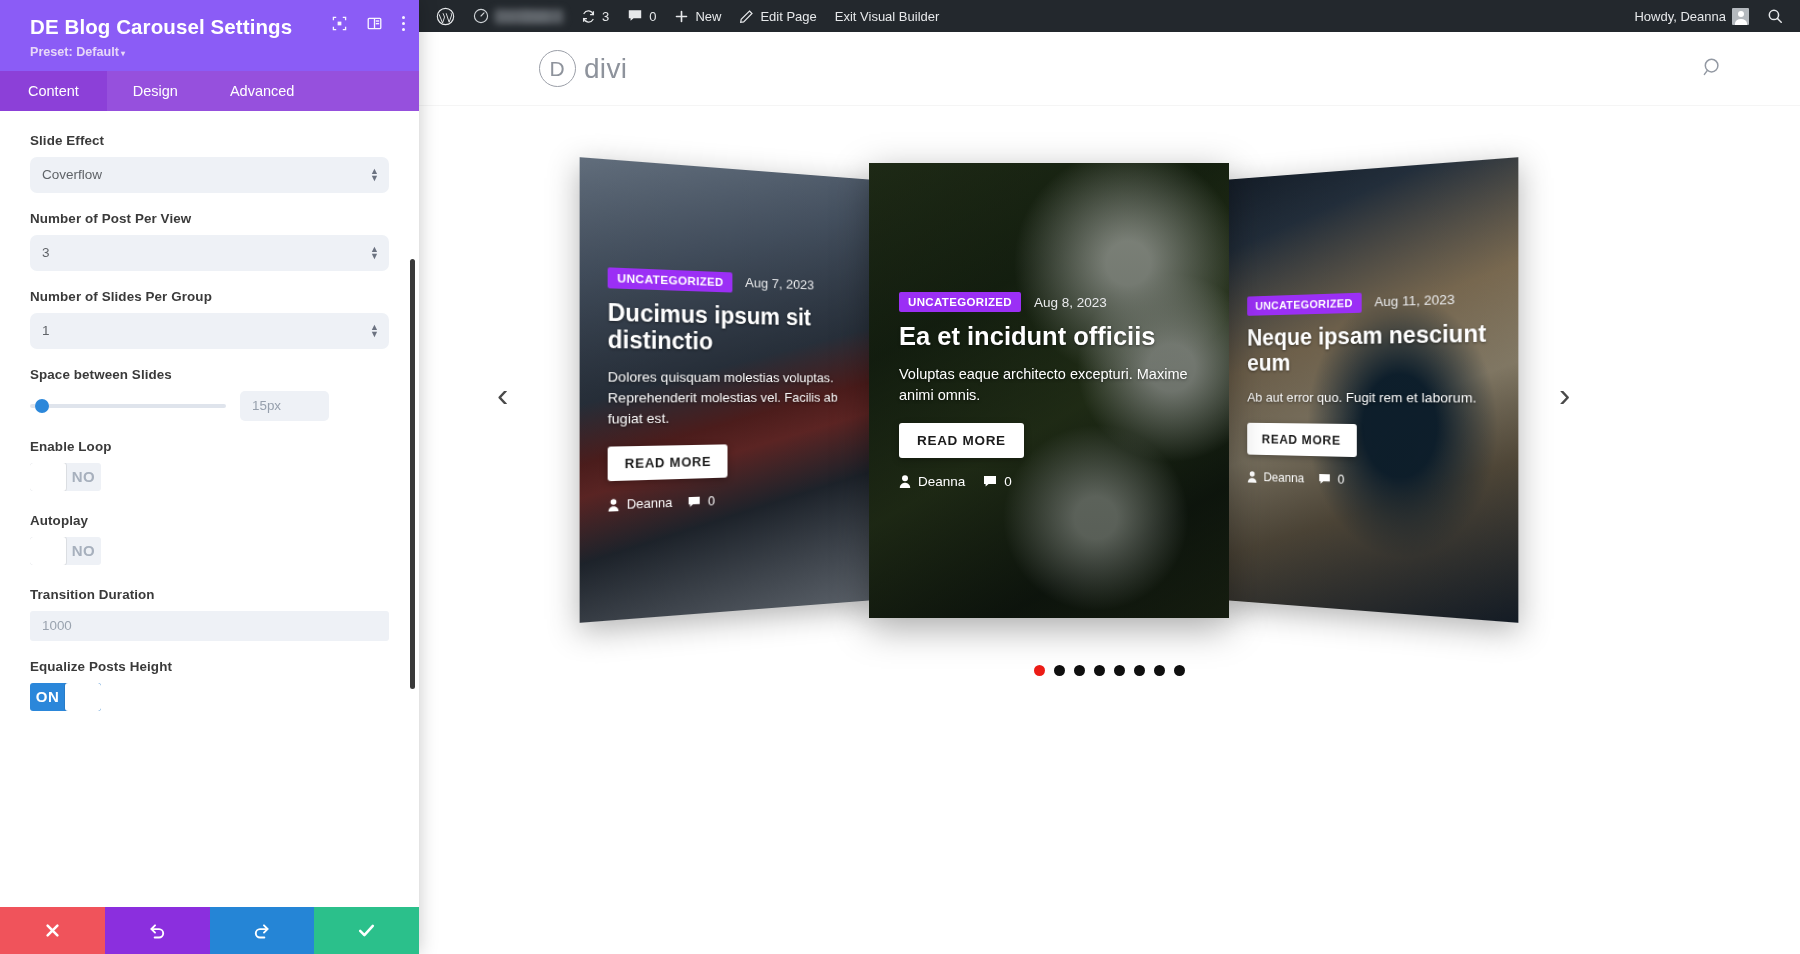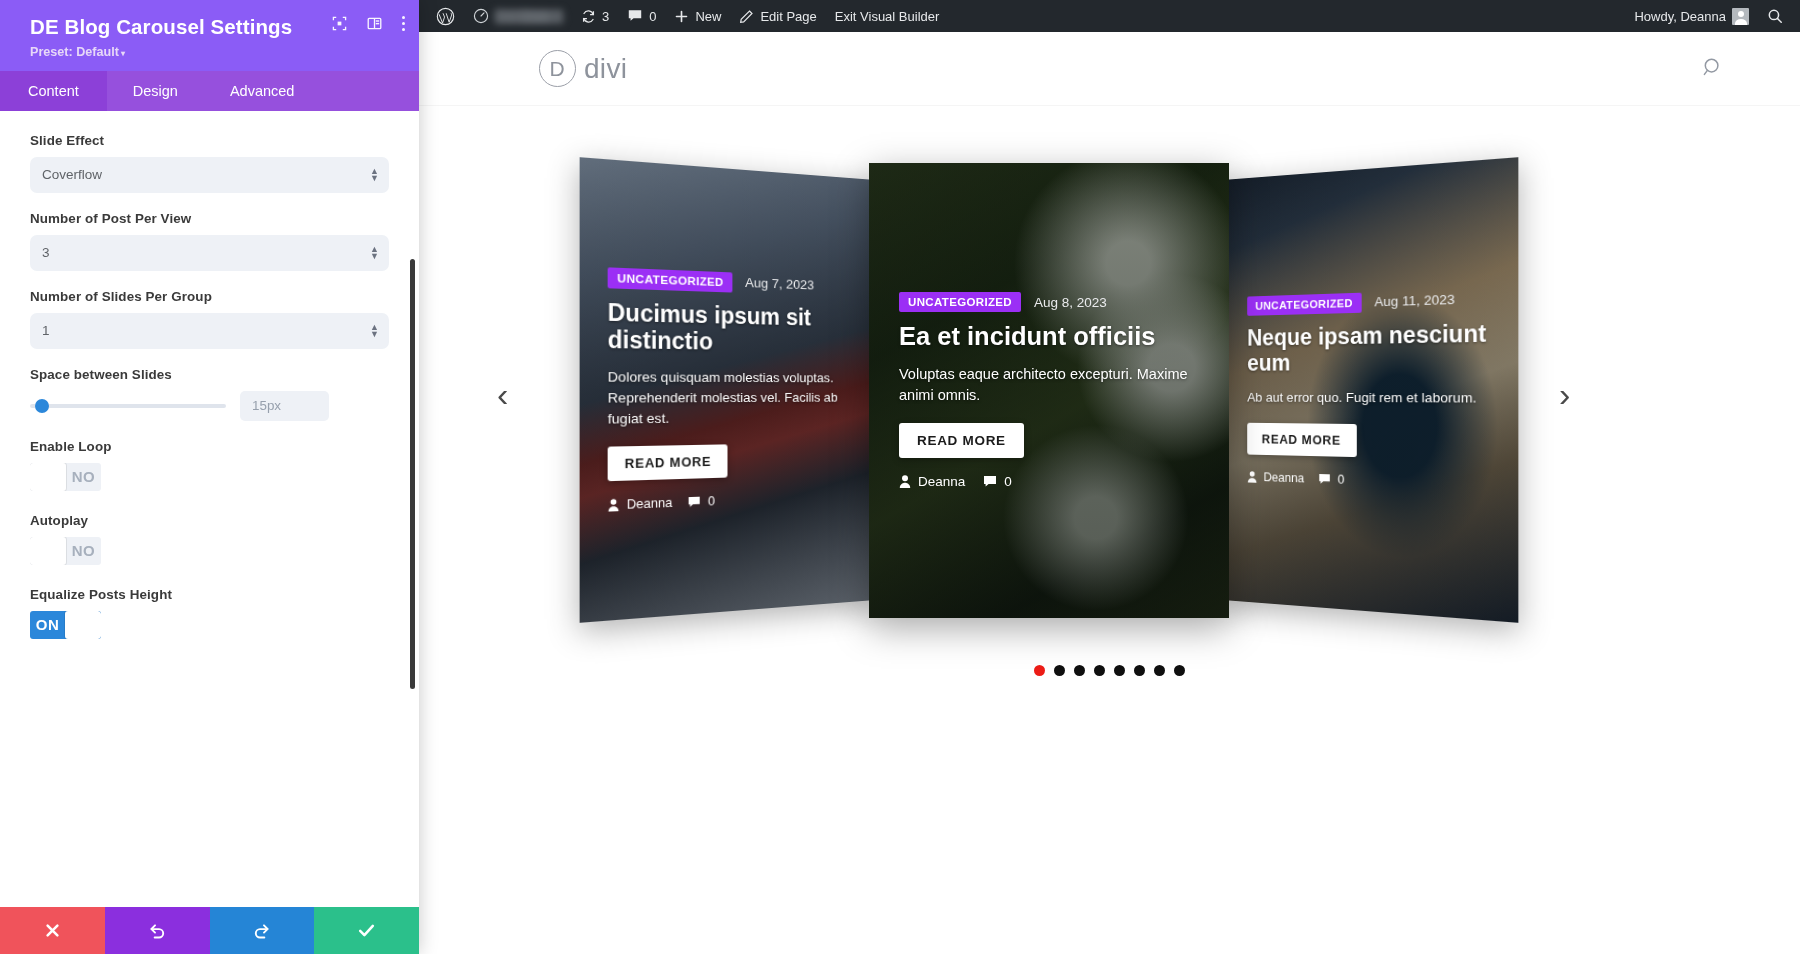--- a/index.html
+++ b/index.html
@@ -396,20 +396,26 @@
       </div>
 
       <div class="field">
         <div class="field-label">Autoplay</div>
         <div class="toggle">
           <span class="knob"></span>
           <span class="tlabel">NO</span>
         </div>
       </div>
 
+      <div class="field">
+        <div class="field-label">Transition Duration</div>
+        <div class="text-input">
+          <span>1000</span>
+        </div>
+      </div>
 
       <div class="field">
         <div class="field-label">Equalize Posts Height</div>
         <div class="toggle on">
           <span class="tlabel">ON</span>
           <span class="knob"></span>
         </div>
       </div>
 
       <div class="panel-scrollbar"></div>

